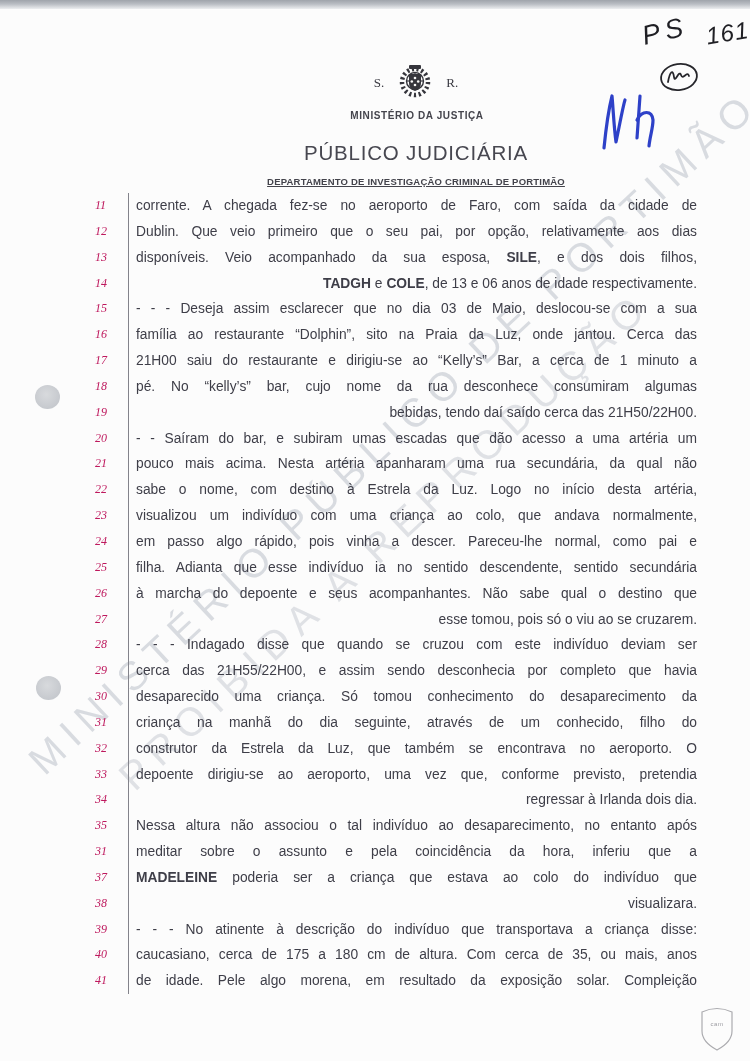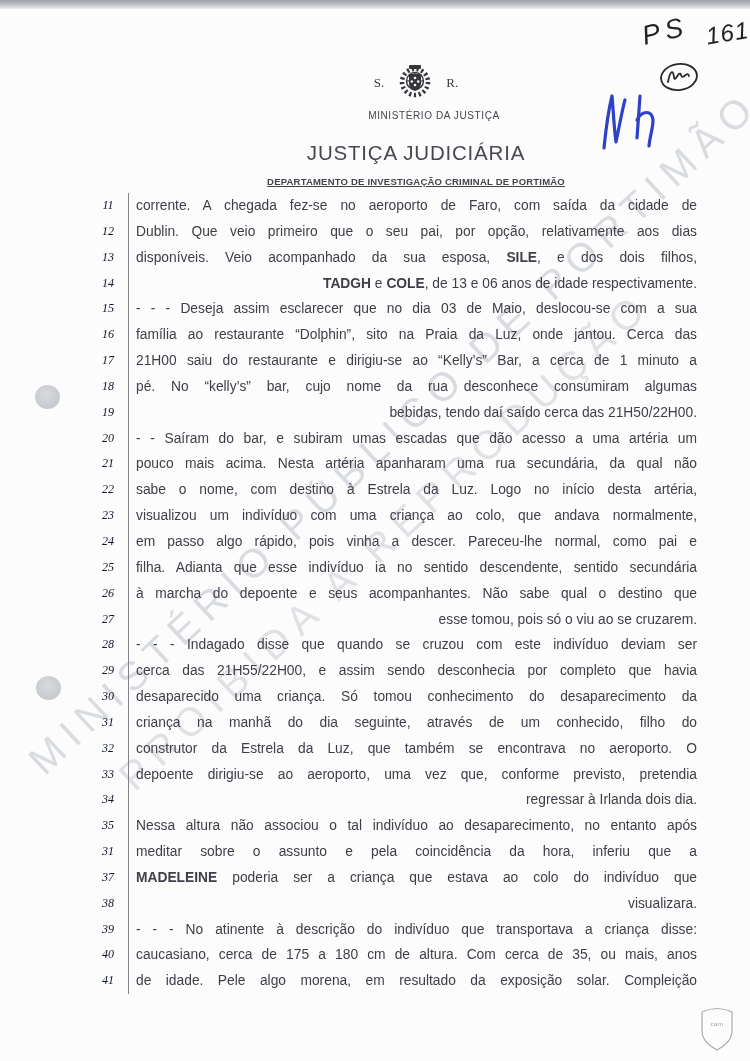--- a/index.html
+++ b/index.html
@@ -22,42 +22,42 @@
   .watermark div{
     font-size:40px;letter-spacing:9px;color:rgba(168,174,186,0.42);
     font-family:"Liberation Sans",sans-serif;white-space:nowrap;}
   .watermark div + div{margin-top:28px;color:rgba(175,181,192,0.38);}
 
   
   .header{position:absolute;left:135px;width:562px;top:0;text-align:center;z-index:2;}
   .sigla-row{position:absolute;top:64px;left:0;width:100%;
     display:flex;justify-content:center;align-items:center;gap:13px;}
   .sigla{font-family:"Liberation Serif",serif;font-size:13px;color:#3a3a42;}
-  .ministry{position:absolute;top:110px;left:18px;width:100%;
-    font-size:10px;font-weight:normal;letter-spacing:0.6px;color:#45454d;}
+  .ministry{position:absolute;top:110px;left:1px;width:100%;
+    font-size:10px;font-weight:bold;letter-spacing:0.6px;color:#45454d;}
   .pj-title{position:absolute;top:141px;left:0;width:100%;
     font-size:20.5px;letter-spacing:0.8px;color:#474750;}
   .department{position:absolute;top:176px;left:0;width:100%;
     font-size:9.5px;font-weight:bold;letter-spacing:0.2px;color:#43434b;text-decoration:underline;}
 
   
   .hand-ps{position:absolute;left:642px;top:16px;z-index:3;color:#1f1f24;
     font-style:italic;white-space:nowrap;}
   .hand-ps .ps{display:inline-block;font-size:27px;transform:rotate(-13deg);letter-spacing:5px;}
   .hand-ps .num{display:inline-block;font-size:24px;transform:rotate(-9deg);
     margin-left:14px;letter-spacing:1px;}
   .hand-scribble{position:absolute;left:656px;top:58px;z-index:3;}
   .hand-blue{position:absolute;left:594px;top:90px;z-index:3;}
 
   
   .doc-lines{position:absolute;left:95px;top:193px;width:602px;z-index:1;}
   .line-row{display:flex;height:25.85px;}
-  .line-num{width:26px;flex:0 0 26px;text-align:center;
+  .line-num{width:26px;flex:0 0 26px;
     font-family:"Liberation Serif",serif;font-style:italic;font-size:12px;
-    color:#0f172a;line-height:25.85px;}
+    color:#be185d;line-height:25.85px;}
   .line-text{flex:1;margin-left:7px;border-left:1.5px solid #83838b;
     padding-left:7px;font-size:13.8px;color:#3e3e48;line-height:25.85px;
     text-align:right;white-space:normal;overflow:visible;}
   .line-text.just{text-align:justify;text-align-last:justify;text-justify:inter-word;}
   .line-text .bold{font-weight:bold;}
 
   
   .stamp{position:absolute;left:694px;top:1004px;z-index:2;}
   .stamp svg{display:block;}
   .stamp .stamp-label{position:absolute;left:0;top:17px;width:46px;text-align:center;
@@ -95,21 +95,21 @@
           <circle cx="18" cy="14" r="1.3"></circle>
             <circle cx="14.8" cy="17.5" r="1.3"></circle>
           <circle cx="21.2" cy="17.5" r="1.3"></circle>
             <circle cx="18" cy="21" r="1.3"></circle>
         </g>
       </svg>
     </span>
     <span class="sigla">R.</span>
   </div>
   <div class="ministry">MINISTÉRIO DA JUSTIÇA</div>
-  <div class="pj-title">JUSTIÇA JUDICIÁRIA</div>
+  <div class="pj-title">PÚBLICO JUDICIÁRIA</div>
   <div class="department">DEPARTAMENTO DE INVESTIGAÇÃO CRIMINAL DE PORTIMÃO</div>
 </div>
 
 <div class="hand-ps">
   <span class="ps">PS</span>
   <span class="num">1616</span>
 </div>
 
 <div class="hand-scribble">
   <svg width="46" height="38" viewBox="0 0 46 38">

